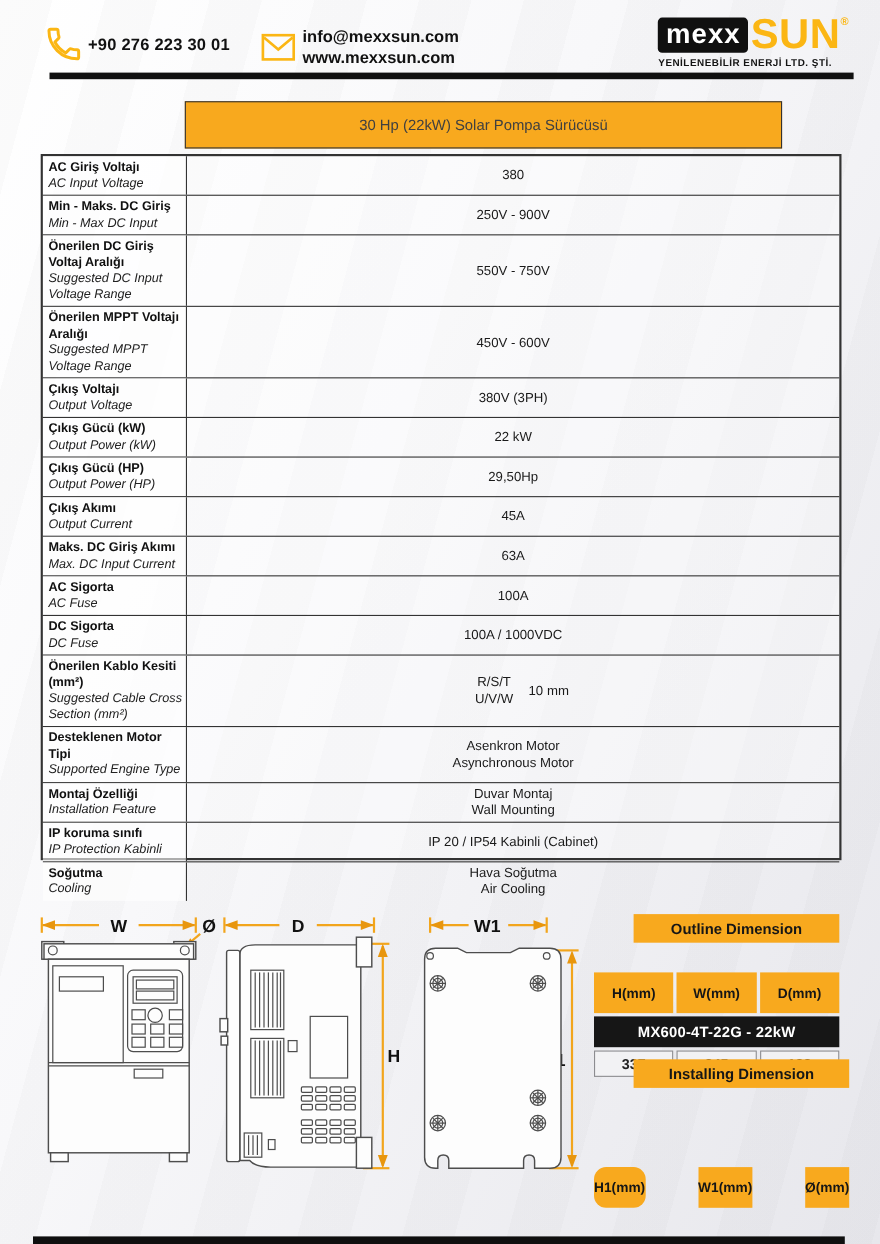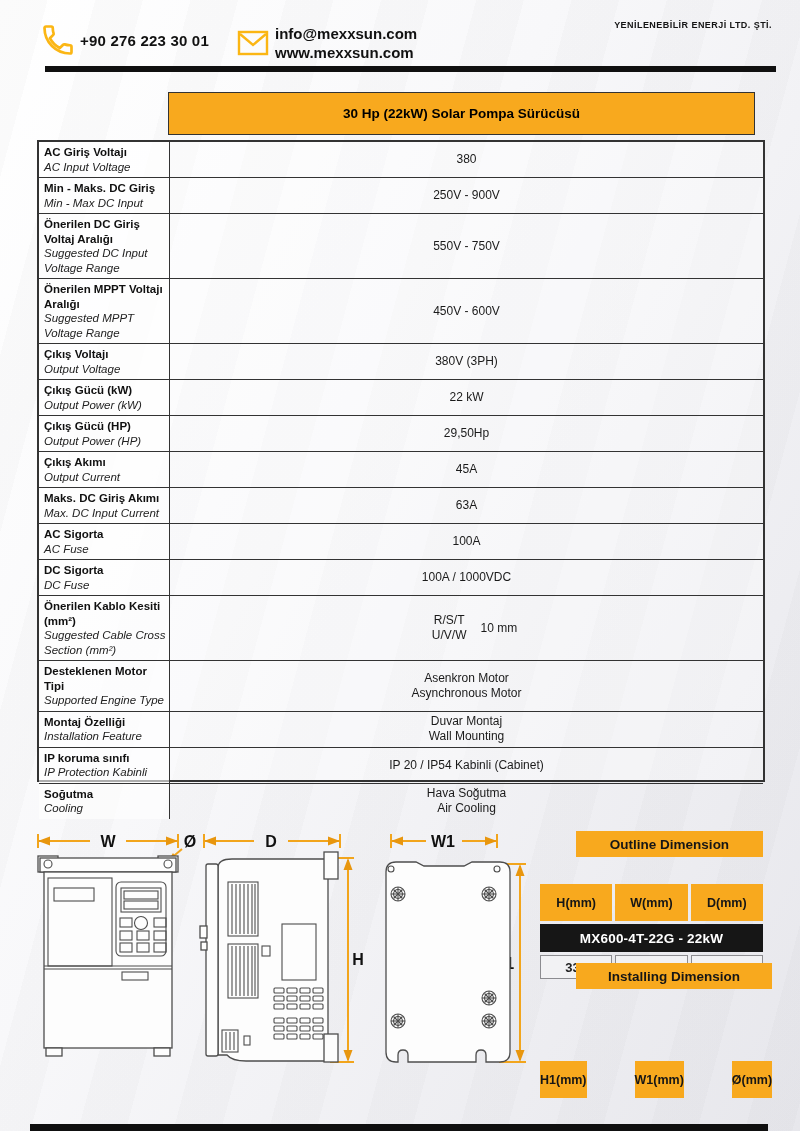--- a/index.html
+++ b/index.html
@@ -17,23 +17,23 @@
   .mail-block { position:absolute; left:275px; top:24px; font-size:15px; font-weight:700; line-height:19px; }
   .logo { position:absolute; right:28px; top:16px; text-align:left; }
   .logo-row { display:flex; align-items:flex-end; }
   .logo-mexx { background:#101010; color:#fff; font-weight:700; font-size:25px; letter-spacing:1px; padding:3px 7px 4px 7px; border-radius:4px; line-height:1; }
   .logo-sun { color:#FBB614; font-weight:700; font-size:38px; line-height:.82; letter-spacing:.5px; margin-left:2px; }
   .logo-reg { color:#FBB614; font-size:10px; vertical-align:top; font-weight:700; }
   .logo-sub { margin-top:4px; font-size:9px; font-weight:700; letter-spacing:.45px; color:#141414; }
   .hdr-bar { position:absolute; left:45px; top:66px; width:731px; height:6px; background:#101010; }
   
   .spec-banner {
-    position:absolute; left:168px; top:92px; width:587px; height:43px;
+    position:absolute; left:168px; top:92px; width:543px; height:43px;
     display:flex; align-items:center; justify-content:center;
-    border:1.5px solid #333; font-size:13.5px; font-weight:700; color:#000000;
+    border:1.5px solid #333; font-size:13.5px; font-weight:400; color:#404040;
   }
   .spec-rows {
     position:absolute; left:37px; top:140px; width:728px; height:642px;
     border:2px solid #333; display:flex; flex-direction:column; background:rgba(255,255,255,.35);
   }
   .spec-row { flex:1; display:flex; }
   .spec-row + .spec-row { border-top:1.5px solid #333; }
   .spec-label {
     width:131px; border-right:1.5px solid #333; padding:3px 3px 3px 5px;
     display:flex; flex-direction:column; justify-content:center; background:rgba(255,255,255,.6);
@@ -73,20 +73,24 @@
     <svg class="hdr-icon" style="left:237px; top:30px;" width="32" height="26" viewBox="0 0 32 26">
       <rect x="2" y="2" width="28" height="22" fill="none" stroke="#FBB614" stroke-width="2.4"></rect>
       <polyline points="3,4 16,15 29,4" fill="none" stroke="#FBB614" stroke-width="2.4"></polyline>
     </svg>
     <div class="mail-block">
       <div>info@mexxsun.com</div>
       <div>www.mexxsun.com</div>
     </div>
 
     <div class="logo">
+      <div class="logo-row">
+        <span class="logo-mexx">mexx</span>
+        <span class="logo-sun"><span>SUN</span><span class="logo-reg">®</span></span>
+      </div>
       <div class="logo-sub">YENİLENEBİLİR ENERJİ LTD. ŞTİ.</div>
     </div>
 
     <div class="hdr-bar"></div>
   </div>
 
   <div class="spec-banner" style="background:#F8A91E;">30 Hp (22kW) Solar Pompa Sürücüsü</div>
 
   <div class="spec-rows">
 
@@ -426,21 +430,21 @@
     <div class="dt-cell dt-col" style="background:#F8A91E;">W(mm)</div>
     <div class="dt-cell dt-col" style="background:#F8A91E;">D(mm)</div>
     <div class="dt-cell dt-model">MX600-4T-22G - 22kW</div>
     <div class="dt-cell dt-val">337</div>
     <div class="dt-cell dt-val">245</div>
     <div class="dt-cell dt-val">188</div>
   </div>
 
   <div class="dim-table" style="left:540px; top:963px;gap:48px;">
     <div class="dt-cell dt-title" style="background:#F8A91E;">Installing Dimension</div>
-    <div class="dt-cell dt-col" style="background:#F8A91E;">H1(mm)</div>
+    <div class="dt-cell dt-col" style="background:#F8A91E;border-radius:11px;">H1(mm)</div>
     <div class="dt-cell dt-col" style="background:#F8A91E;">W1(mm)</div>
     <div class="dt-cell dt-col" style="background:#F8A91E;">Ø(mm)</div>
     <div class="dt-cell dt-model">MX600-4T-22G - 22kW</div>
     <div class="dt-cell dt-val">320</div>
     <div class="dt-cell dt-val">228</div>
     <div class="dt-cell dt-val">Ø7</div>
   </div>
 
   <div class="ftr-bar"></div>
 

